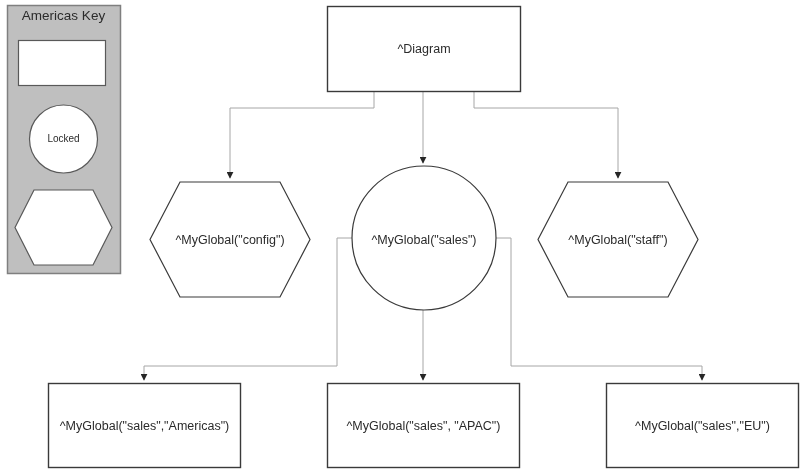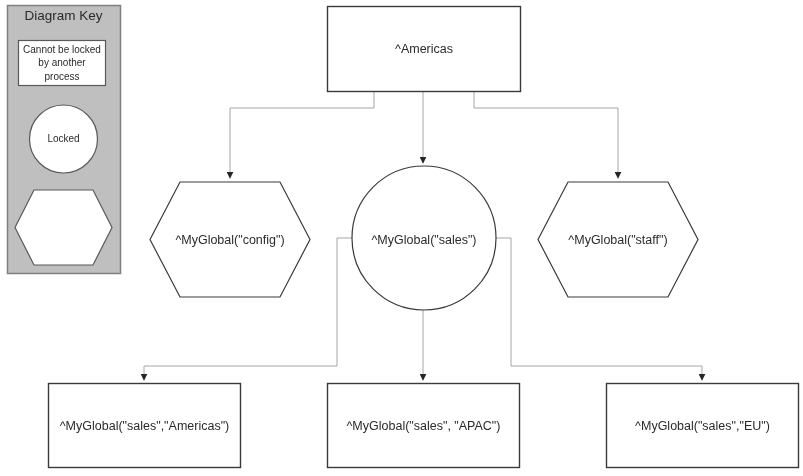--- a/index.html
+++ b/index.html
@@ -108,28 +108,27 @@
 
     <circle cx="424" cy="238" r="72" fill="#ffffff" stroke="#3a3a3a" stroke-width="1.2"></circle>
 
     <polygon points="568,182 668,182 698,239.5 668,297 568,297 538,239.5" fill="#ffffff" stroke="#3a3a3a" stroke-width="1.2"></polygon>
 
     <rect x="48.5" y="383.5" width="192" height="84" fill="#ffffff" stroke="#3a3a3a" stroke-width="1.4"></rect>
     <rect x="327.5" y="383.5" width="192" height="84" fill="#ffffff" stroke="#3a3a3a" stroke-width="1.4"></rect>
     <rect x="606.5" y="383.5" width="192" height="84" fill="#ffffff" stroke="#3a3a3a" stroke-width="1.4"></rect>
   </svg>
 
-  <div class="legend-title">Diagram Key</div>
+  <div class="legend-title">Americas Key</div>
 
-  <div class="legend-label" style="left:20px; top:40px; width:84px; height:46px;">Cannot be locked by another process</div>
 
   <div class="legend-label" style="left:32px; top:116px; width:63px; height:46px;text-align:center;">Locked</div>
 
 
-  <div class="node-label" style="left:328px; top:7px; width:192px; height:84px;">^Americas</div>
+  <div class="node-label" style="left:328px; top:7px; width:192px; height:84px;">^Diagram</div>
 
   <div class="node-label" style="left:155px; top:183px; width:150px; height:113px;">^MyGlobal("config")</div>
 
   <div class="node-label" style="left:356px; top:183px; width:136px; height:113px;">^MyGlobal("sales")</div>
 
   <div class="node-label" style="left:543px; top:183px; width:150px; height:113px;">^MyGlobal("staff")</div>
 
   <div class="node-label" style="left:49px; top:384px; width:191px; height:83px;">^MyGlobal("sales","Americas")</div>
 
   <div class="node-label" style="left:328px; top:384px; width:191px; height:83px;">^MyGlobal("sales", "APAC")</div>

